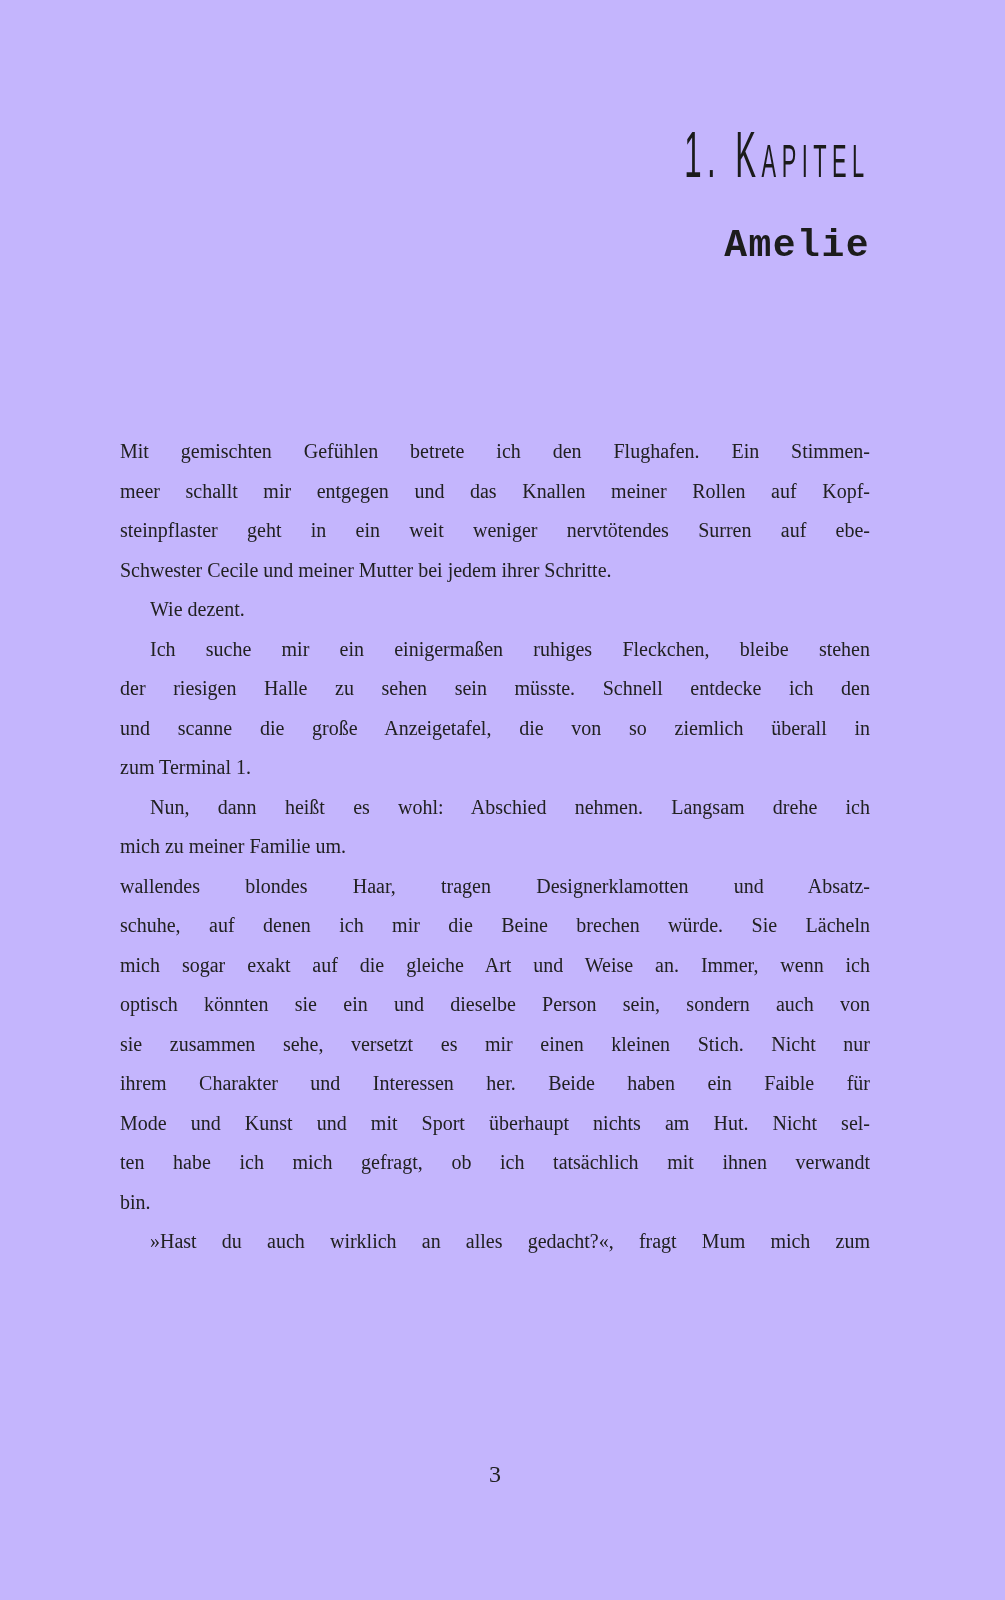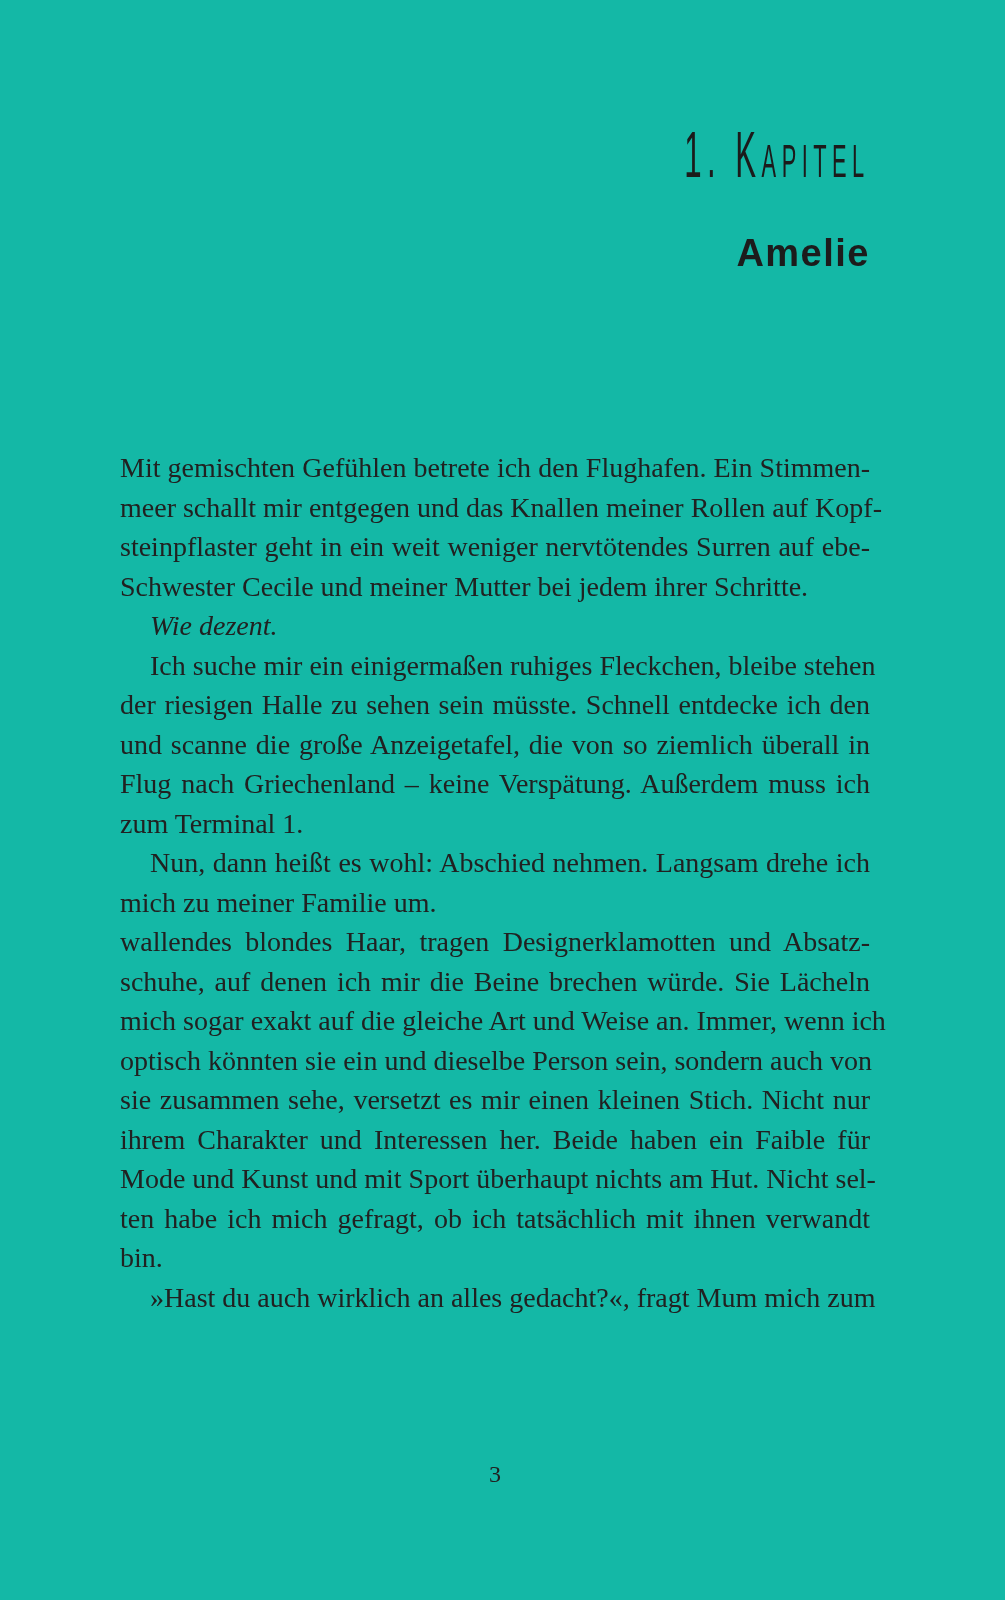--- a/index.html
+++ b/index.html
@@ -4,21 +4,21 @@
 <style>
   html, body {
     margin: 0;
     padding: 0;
     background: #ffffff;
   }
   .page {
     position: relative;
     width: 1005px;
     height: 1600px;
-    background: #14b8a6;
+    background: #c4b5fd;
     color: #1f1f1f;
     overflow: hidden;
     font-family: "Liberation Serif", serif;
   }
   
   .chapter-heading {
     position: absolute;
     top: 122px;
     right: 135px;
     font-family: "Liberation Sans", sans-serif;
@@ -28,42 +28,41 @@
     letter-spacing: 7px;
     font-variant-caps: small-caps;
     color: #1b1b1b;
     transform: scale(0.78, 1.62);
     transform-origin: top right;
     white-space: nowrap;
   }
   
   .chapter-pov {
     position: absolute;
-    top: 234px;
+    top: 227px;
     right: 135px;
-    font-family: Liberation Sans, sans-serif;
+    font-family: Liberation Mono, monospace;
     font-weight: 700;
     font-size: 38px;
     line-height: 1;
     letter-spacing: 1.5px;
     color: #1c1c1c;
     white-space: nowrap;
   }
   .body-text {
     position: absolute;
     top: 432px;
     left: 120px;
     width: 750px;
-    font-size: 28px;
+    font-size: 20px;
     line-height: 39.5px;
     color: #212121;
-    margin-top: 16px;
   }
   .paragraph { margin: 0; }
-  .paragraph.italic { font-style: italic; }
+  .paragraph.italic { }
   .line {
     white-space: nowrap;
     text-align: right;
     text-align-last: left;
   }
   .line.justify {
     text-align: justify;
     text-align-last: justify;
   }
   .line.indent { padding-left: 30px; }
@@ -93,21 +92,20 @@
         <div class="line justify">steinpflaster geht in ein weit weniger nervtötendes Surren auf ebe-</div>
         <div class="line">Schwester Cecile und meiner Mutter bei jedem ihrer Schritte.</div>
       </div>
       <div class="paragraph italic">
         <div class="line indent">Wie dezent.</div>
       </div>
       <div class="paragraph">
         <div class="line justify indent">Ich suche mir ein einigermaßen ruhiges Fleckchen, bleibe stehen</div>
         <div class="line justify">der riesigen Halle zu sehen sein müsste. Schnell entdecke ich den</div>
         <div class="line justify">und scanne die große Anzeigetafel, die von so ziemlich überall in</div>
-        <div class="line justify">Flug nach Griechenland – keine Verspätung. Außerdem muss ich</div>
         <div class="line">zum Terminal 1.</div>
       </div>
       <div class="paragraph">
         <div class="line justify indent">Nun, dann heißt es wohl: Abschied nehmen. Langsam drehe ich</div>
         <div class="line">mich zu meiner Familie um.</div>
       </div>
       <div class="paragraph">
         <div class="line justify">wallendes blondes Haar, tragen Designerklamotten und Absatz-</div>
         <div class="line justify">schuhe, auf denen ich mir die Beine brechen würde. Sie Lächeln</div>
         <div class="line justify">mich sogar exakt auf die gleiche Art und Weise an. Immer, wenn ich</div>

